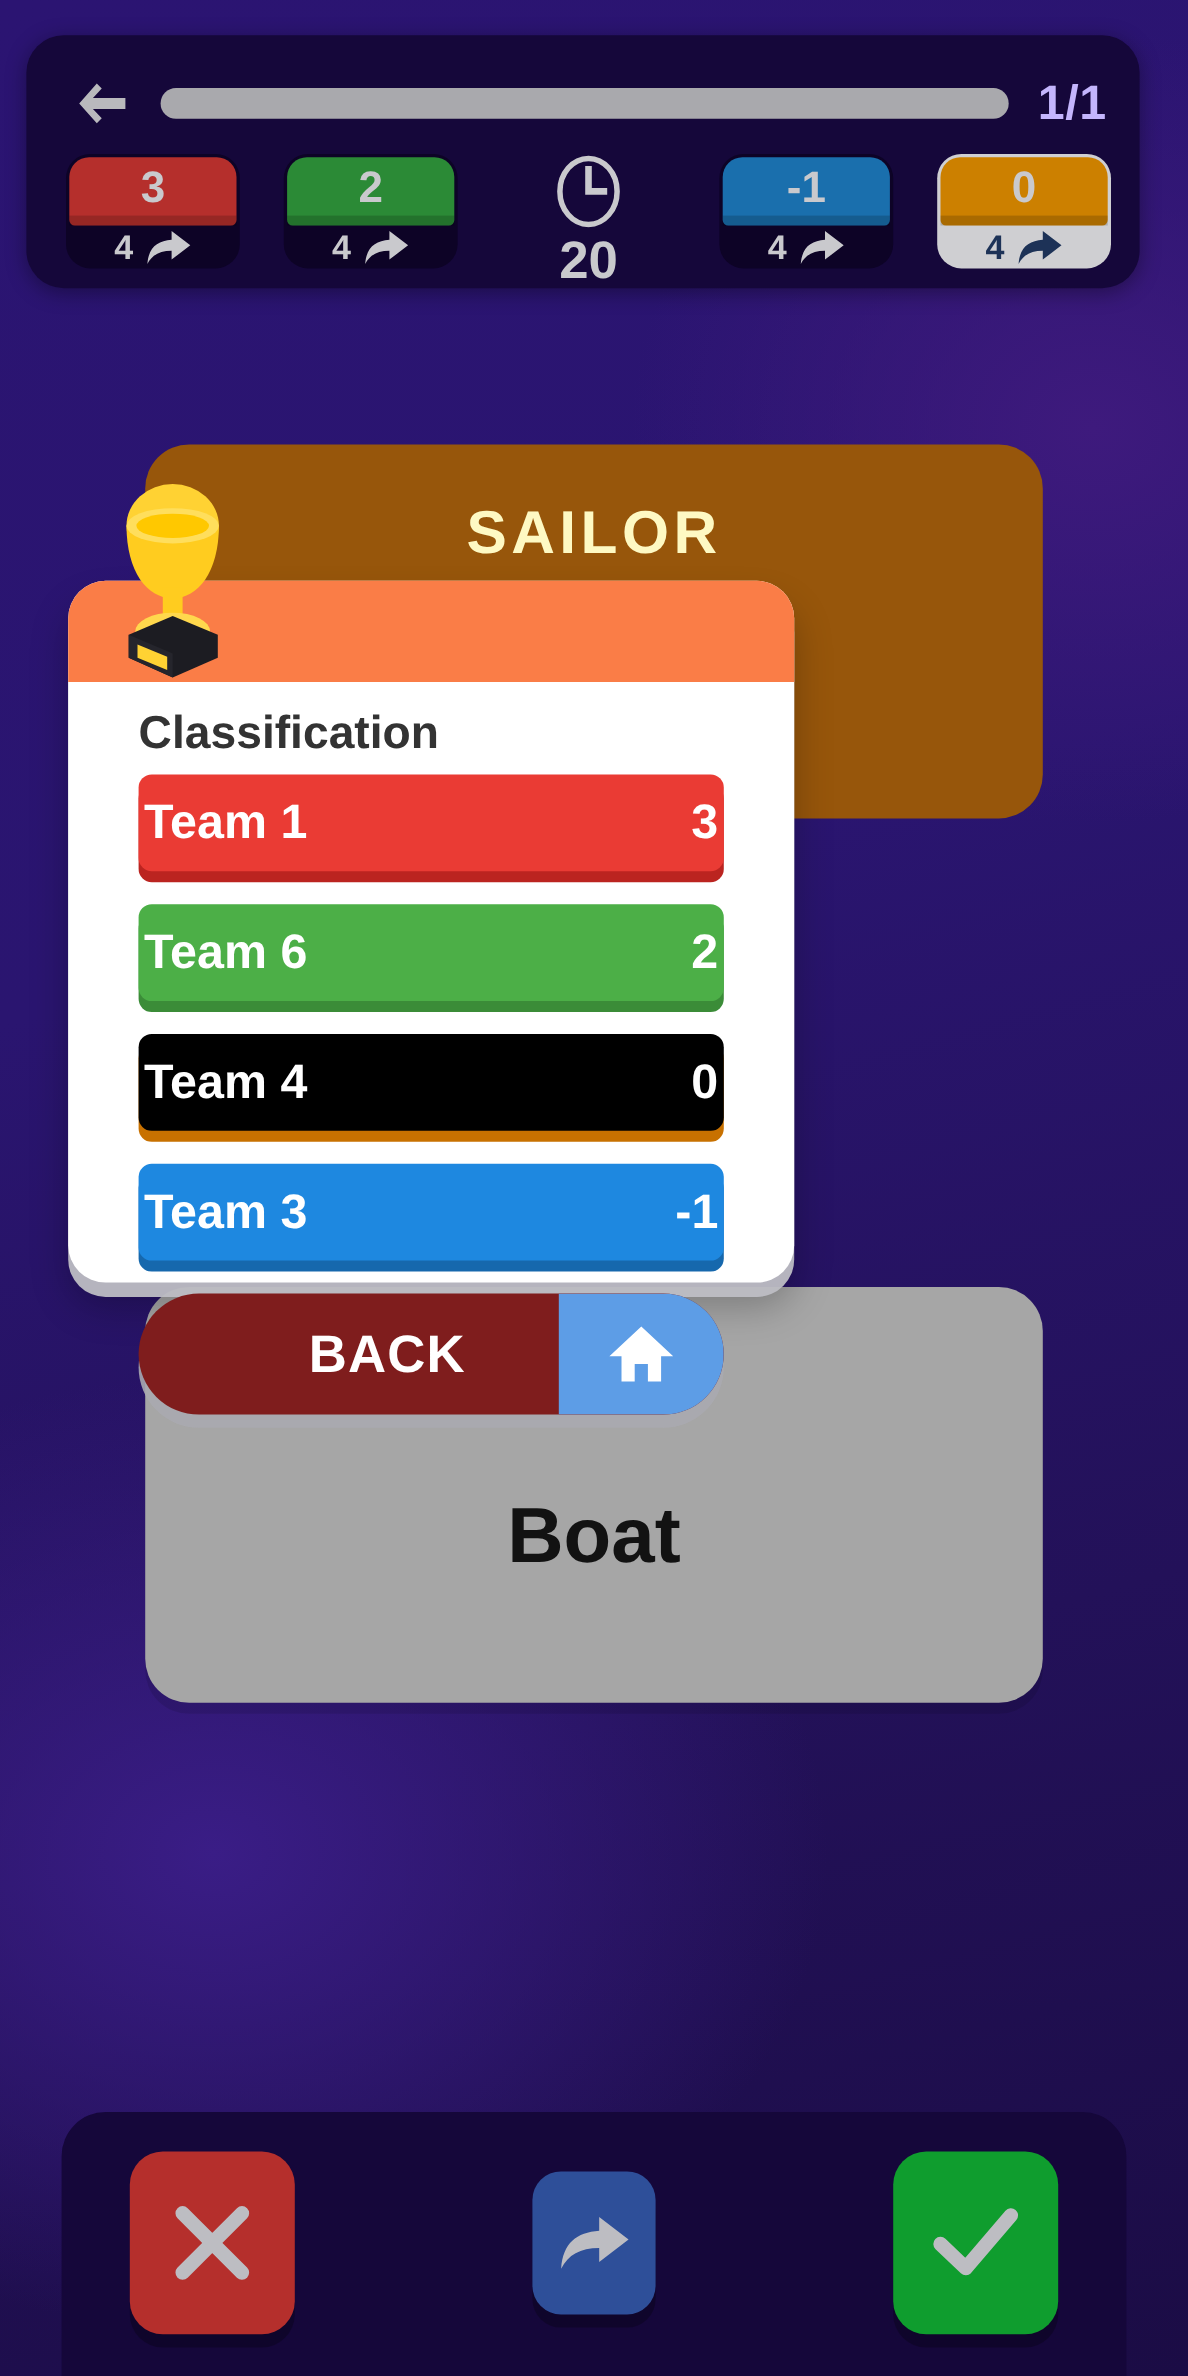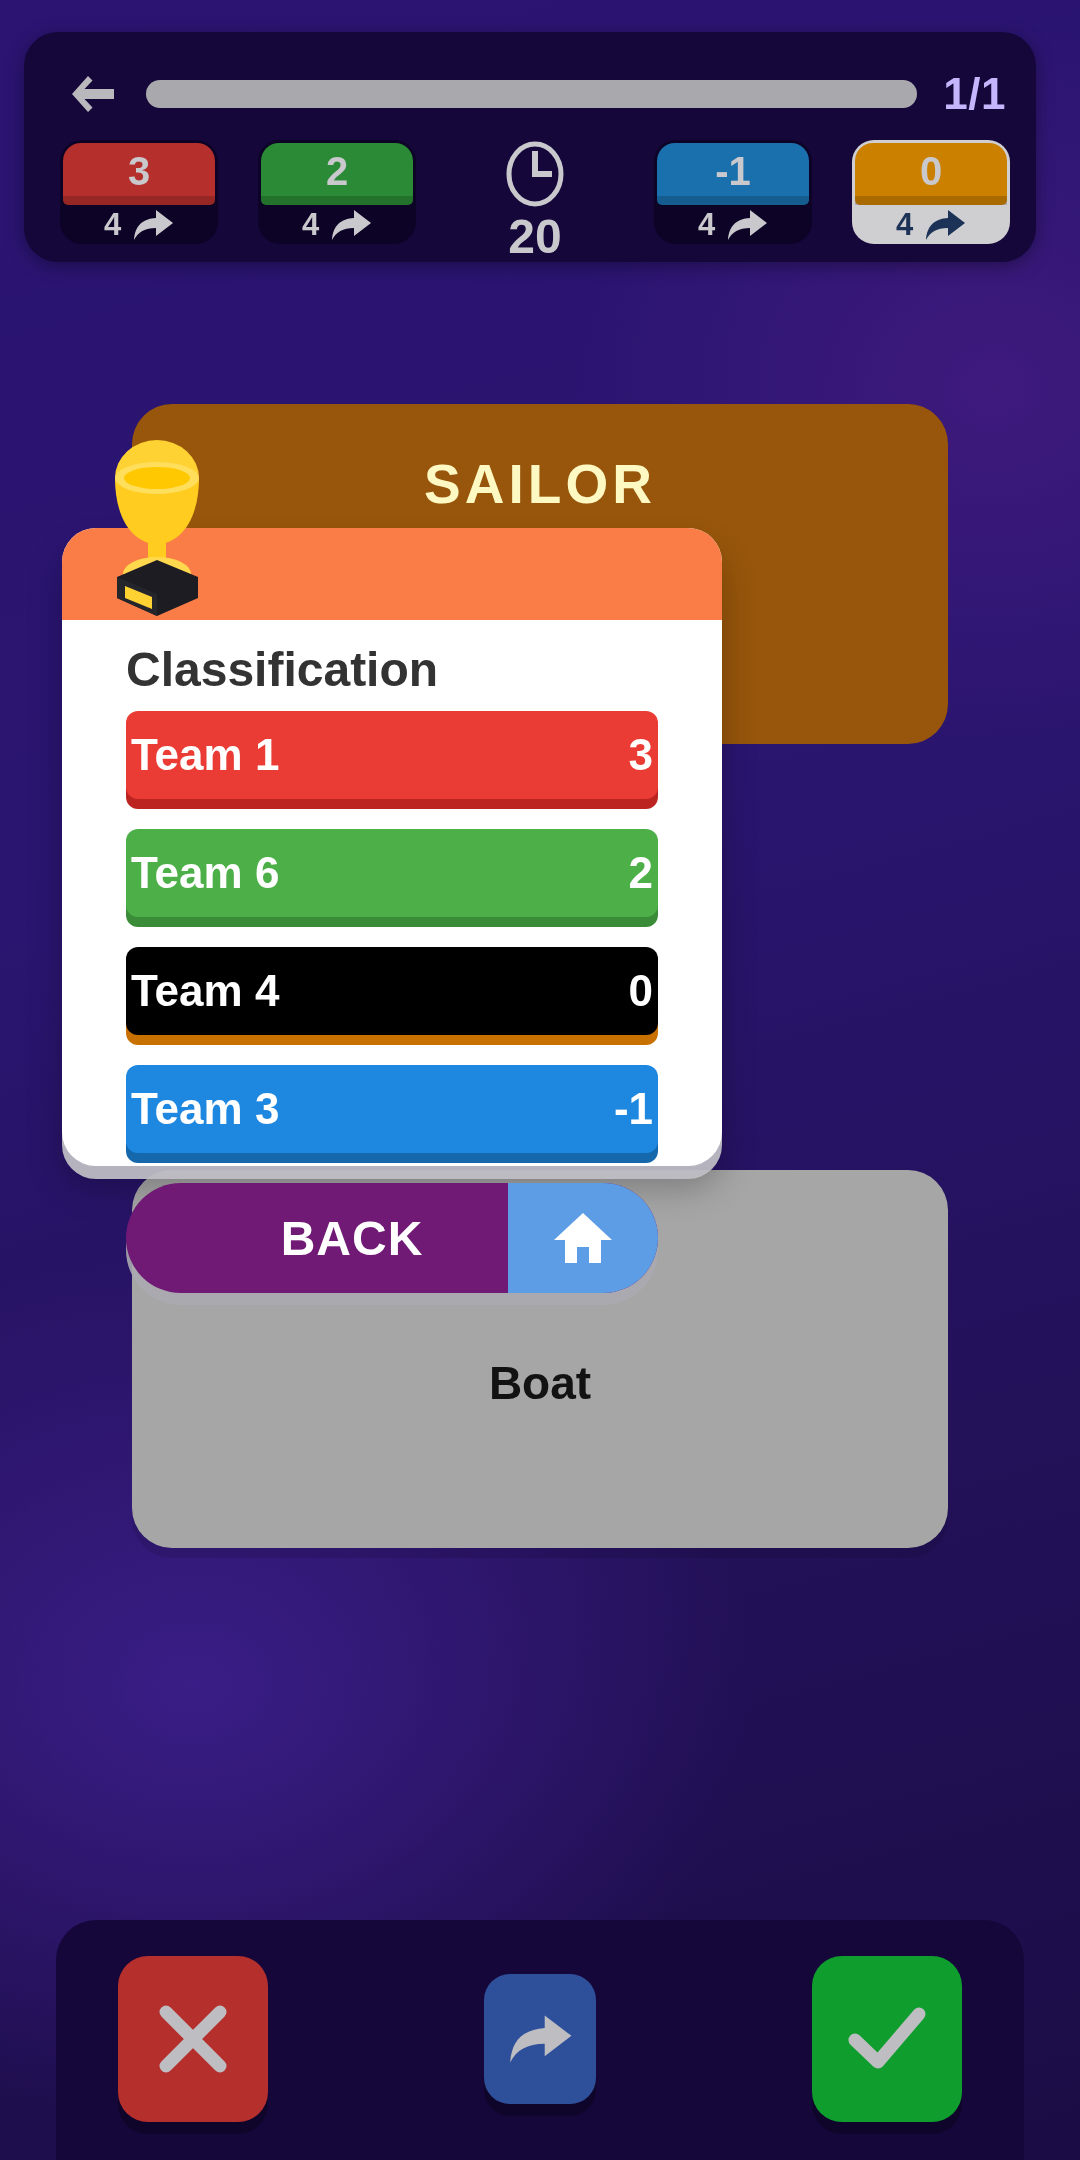--- a/index.html
+++ b/index.html
@@ -84,56 +84,56 @@
   }
 
   
   .gray-card{
     position:absolute; left:132px; top:1170px; width:816px; height:378px;
     background:#a6a6a6; border-radius:40px;
     box-shadow:0 10px 0 rgba(0,0,0,.10);
   }
   .gray-card .gc-label{
     position:absolute; left:0; right:0; top:186px; text-align:center;
-    color:#121212; font-size:46px; font-weight:bold;
+    color:#121212; font-size:71px; font-weight:bold;
   }
 
   
   .modal{
     position:absolute; left:62px; top:528px; width:660px; height:638px;
     background:#ffffff; border-radius:34px;
     box-shadow:0 13px 0 rgba(190,190,196,.95), 0 22px 34px rgba(0,0,0,.25);
     z-index:5;
   }
   .modal-band{
     position:absolute; left:0; top:0; width:100%; height:92px;
     background:#fa7d47; border-radius:34px 34px 0 0;
   }
   .trophy{
     position:absolute; left:20px; top:-94px; width:180px; height:186px; z-index:2;
   }
   .trophy svg{ display:block; }
 
   .modal-body{ position:absolute; left:0; top:92px; width:100%; padding:22px 48px 0 48px;}
   .modal-title{
-    color:#333333; font-size:48px; font-weight:bold; margin:0 0 14px 16px;
+    color:#333333; font-size:42px; font-weight:bold; margin:0 0 14px 16px;
   }
 
   .row{
     position:relative; height:88px; margin:0 16px 30px 16px; border-radius:12px;
     display:flex; align-items:center; justify-content:space-between;
     padding:0 5px; color:#ffffff; font-size:44px; font-weight:bold;
   }
   .row .rname{ line-height:1; }
   .row .rscore{ line-height:1; }
 
   .back-btn{
     position:relative; margin:6px 16px 0 16px; height:110px;
     display:flex; align-items:stretch; border-radius:55px; overflow:hidden;
-    background:#701a75; cursor:pointer;
+    background:#7f1d1d; cursor:pointer;
     box-shadow:0 12px 0 rgba(170,170,176,.9);
   }
   .back-btn .bb-main{
     flex:1 1 auto; display:flex; align-items:center; justify-content:center;
     color:#ffffff; font-size:48px; font-weight:bold; letter-spacing:1px;
     padding-left:70px;
   }
   .back-btn .bb-icon{
     flex:0 0 150px; background:#5d9de6; display:flex;
     align-items:center; justify-content:center;

